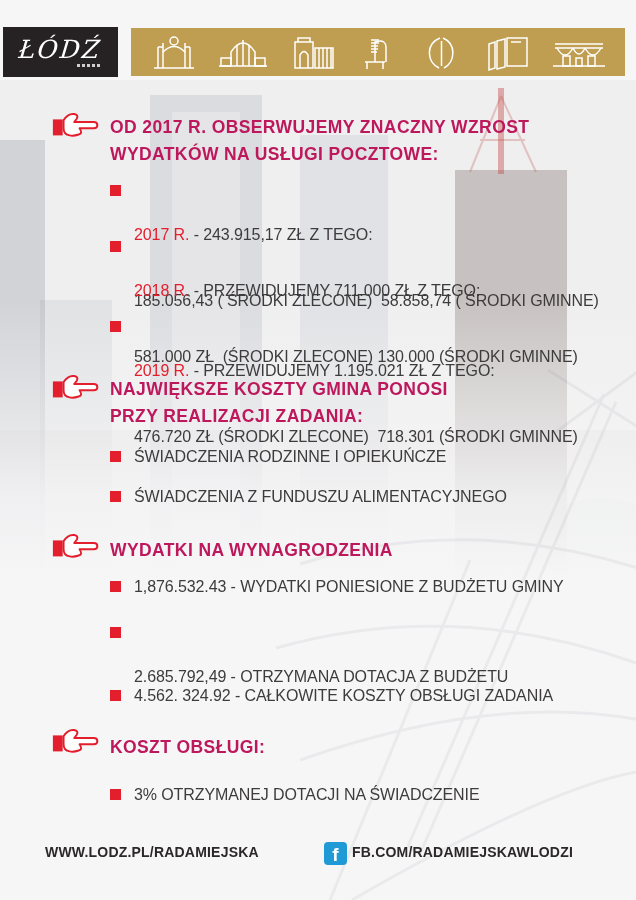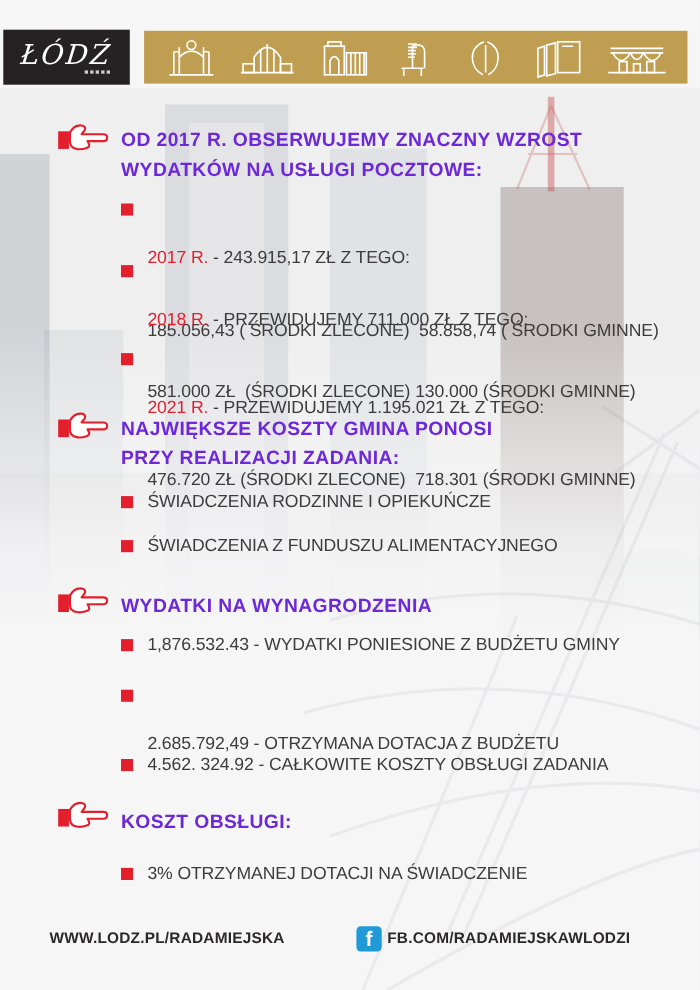--- a/index.html
+++ b/index.html
@@ -20,21 +20,21 @@
     display:flex;align-items:center;justify-content:center;flex-direction:column;}
   .logo-text{color:#fff;font-family:"DejaVu Serif", serif;font-style:italic;
     font-size:25px;letter-spacing:2px;line-height:1;transform:skewX(-6deg);}
   .logo-dots{margin-top:2px;align-self:flex-end;margin-right:18px;display:flex;gap:2px;}
   .logo-dots i{width:3px;height:3px;background:#cfcccb;display:block;}
   .gold-bar{left:131px;top:28px;width:494px;height:48px;background:#bf9e51;
     display:flex;align-items:center;justify-content:space-evenly;}
   .gold-bar svg{display:block;}
   
   .hand{width:48px;height:33px;}
-  .heading{color:#6d28d9;font-weight:bold;font-size:17.5px;line-height:27px;letter-spacing:.4px;}
+  .heading{color:#be185d;font-weight:bold;font-size:17.5px;line-height:27px;letter-spacing:.4px;}
   .item{left:110px;display:flex;align-items:flex-start;width:500px;}
   .sq{flex:0 0 auto;width:11px;height:11px;background:#e31e2d;margin-top:5px;}
   .itxt{margin-left:13px;color:#3d3b3c;font-size:16px;line-height:22px;white-space:pre-wrap;letter-spacing:-.1px;}
   .red-lead{color:#e31e2d;}
   
   .site-link{color:#2b2829;font-weight:bold;font-size:14px;letter-spacing:.2px;text-decoration:none;cursor:pointer;}
   .fb-icon{left:324px;top:842px;width:23px;height:23px;background:#1f9ad7;border-radius:4px;
     color:#fff;font-weight:bold;font-size:19px;display:flex;align-items:flex-end;justify-content:center;
     line-height:21px;overflow:hidden;cursor:pointer;}
 </style>
@@ -164,21 +164,21 @@
   <span class="sq"></span>
   <div class="itxt">
     <div><span class="red-lead">2018 R.</span><span> - PRZEWIDUJEMY 711.000 ZŁ Z TEGO:</span></div>
     <div>581.000 ZŁ  (ŚRODKI ZLECONE) 130.000 (ŚRODKI GMINNE)</div>
   </div>
 </div>
 
 <div class="abs item" style="top:316px">
   <span class="sq"></span>
   <div class="itxt">
-    <div><span class="red-lead">2021 R.</span><span> - PRZEWIDUJEMY 1.195.021 ZŁ Z TEGO:</span></div>
+    <div><span class="red-lead">2019 R.</span><span> - PRZEWIDUJEMY 1.195.021 ZŁ Z TEGO:</span></div>
     <div>476.720 ZŁ (ŚRODKI ZLECONE)  718.301 (ŚRODKI GMINNE)</div>
   </div>
 </div>
 
 <svg class="abs hand" style="left:52px;top:372px" viewBox="0 0 54 34">
   <rect x="1" y="9" width="11" height="18" fill="#e31e2d"></rect>
   <path d="M13 10 q5 -8 12 -7 q5 1 3 5 l-3 4 h22 q4 0 4 3.5 q0 3.5 -4 3.5 h-16 q4 6 -1 7 q-6 2 -10 1 q-7 -1 -7 -8 z" fill="#fff" stroke="#e31e2d" stroke-width="2.2" stroke-linejoin="round"></path>
 </svg>
 <div class="abs heading" style="left:110px;top:376px">
   <div>NAJWIĘKSZE KOSZTY GMINA PONOSI</div>

